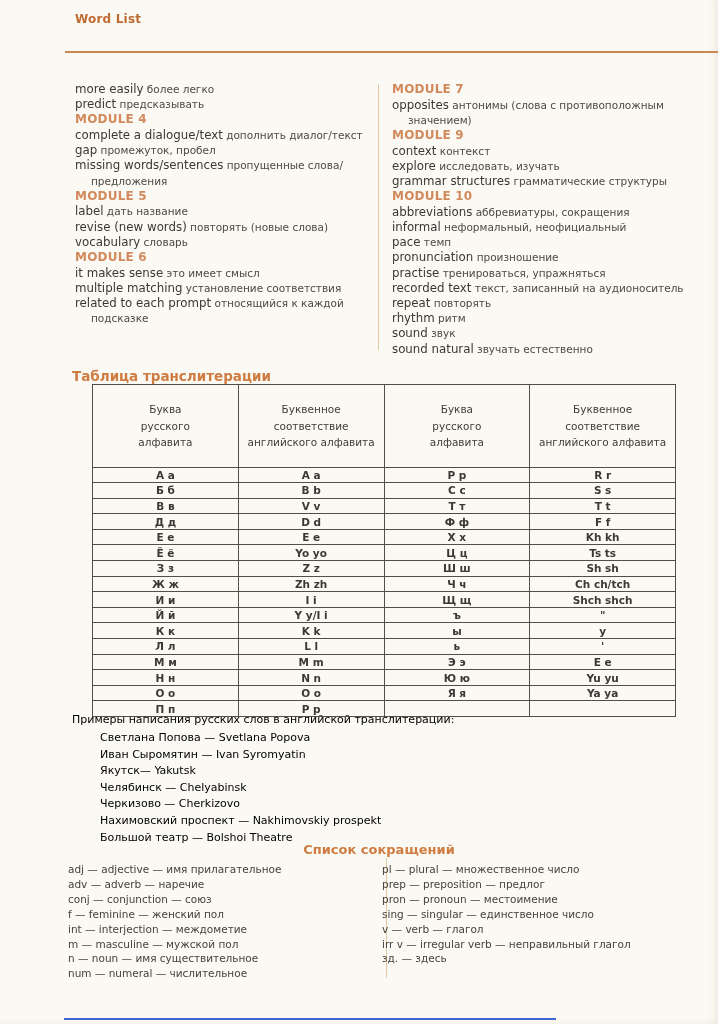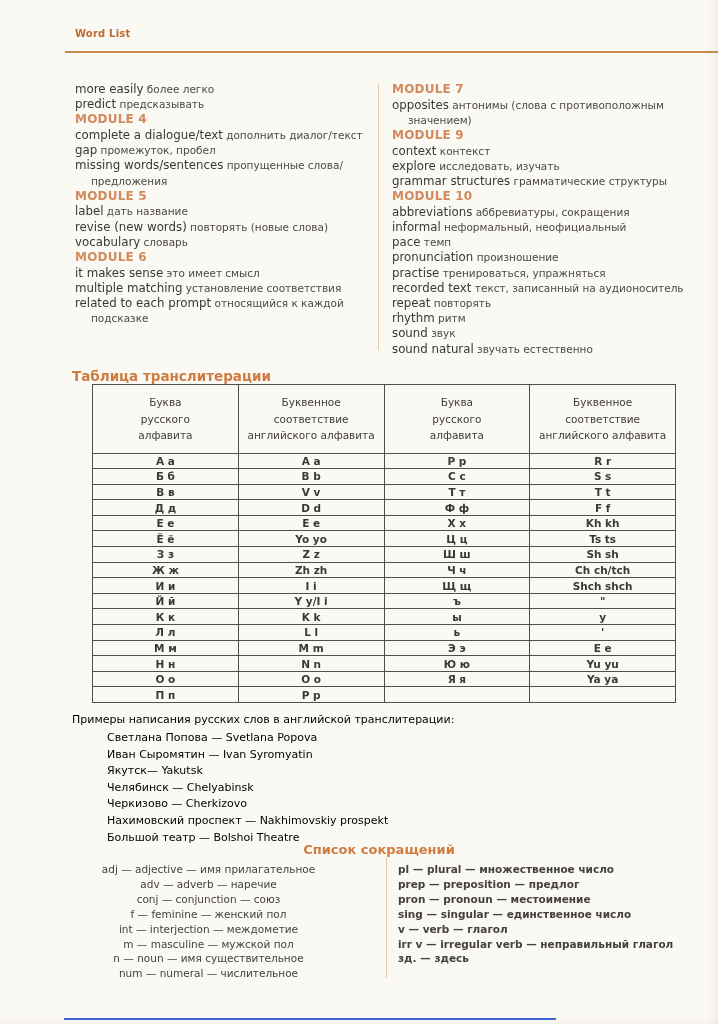--- a/index.html
+++ b/index.html
@@ -4,22 +4,22 @@
 <style>
   * { margin:0; padding:0; box-sizing:border-box; }
   html,body { width:718px; height:1024px; }
   body { font-family:"DejaVu Sans", sans-serif; }
   .page {
     position:relative; width:718px; height:1024px;
     background:#fbf9f3; overflow:hidden; color:#454341;
     box-shadow: inset -8px 0 10px -6px rgba(90,80,60,0.10), inset 0 -6px 8px -5px rgba(90,80,60,0.05);
   }
   .page-title {
-    position:absolute; left:75px; top:28px;
-    font-size:10px; font-weight:bold; color:#bf6a31; letter-spacing:.2px;
+    position:absolute; left:75px; top:12px;
+    font-size:12px; font-weight:bold; color:#bf6a31; letter-spacing:.2px;
   }
   .header-rule { position:absolute; left:65px; right:0; top:51px; height:2px; background:#c98a52; }
 
   
   .wl-col { position:absolute; top:82px; }
   #wl-left  { left:75px;  width:300px; }
   #wl-right { left:392px; width:312px; }
   .entry {
     font-size:10.5px; line-height:15.2px; color:#4c4945;
     padding-left:16px; text-indent:-16px;
@@ -31,34 +31,34 @@
 
   
   .tbl-title { position:absolute; left:72px; top:359px; font-size:13.5px; font-weight:bold; color:#ce7c41;margin-top:9px; }
   table.translit {
     position:absolute; left:92px; top:384px; width:584px;
     border-collapse:collapse; table-layout:fixed; background:transparent;
   }
   .translit th, .translit td {
     border:1px solid #524e48; text-align:center; vertical-align:middle;
   }
-  .translit th { font-weight:normal; font-size:10.5px; line-height:16.5px; padding:9px 2px; color:#3f3c38; }
+  .translit th { font-weight:normal; font-size:10.5px; line-height:16.5px; padding:16px 2px; color:#3f3c38; }
   .translit td { font-size:10.5px; font-weight:bold; height:15.6px; padding:0 2px; color:#3b3936; }
 
   
   .examples { position:absolute; left:72px; top:712px; width:580px; color:#000000; }
   .ex-intro { font-size:11px; line-height:16px; margin-bottom:2px; }
-  .ex-item  { font-size:11px; line-height:16.6px; margin-left:35px; }
+  .ex-item  { font-size:11px; line-height:16.6px; margin-left:28px; }
 
   
   .abbr-title { position:absolute; left:20px; top:842px; width:718px; text-align:center;
                 font-size:13px; font-weight:bold; color:#ce7c41; }
   .abbr-col { position:absolute; top:862px; }
-  #abbr-left  { left:56px;  width:305px;text-align:center; }
-  #abbr-right { left:398px; width:305px;font-weight:bold; }
+  #abbr-left  { left:68px;  width:305px; }
+  #abbr-right { left:382px; width:305px; }
   .abbr-item { font-size:10.5px; line-height:14.9px; color:#45423e; }
 
   .footer-code { position:absolute; left:36px; top:980px; font-size:17px; color:#63605c; letter-spacing:.5px;margin-top:44px; }
   .bottom-blue-line { position:absolute; left:64px; top:1018px; width:492px; height:2px; background:#4066cf; }
 </style>
 </head>
 <body>
 
 <div class="page">
 

